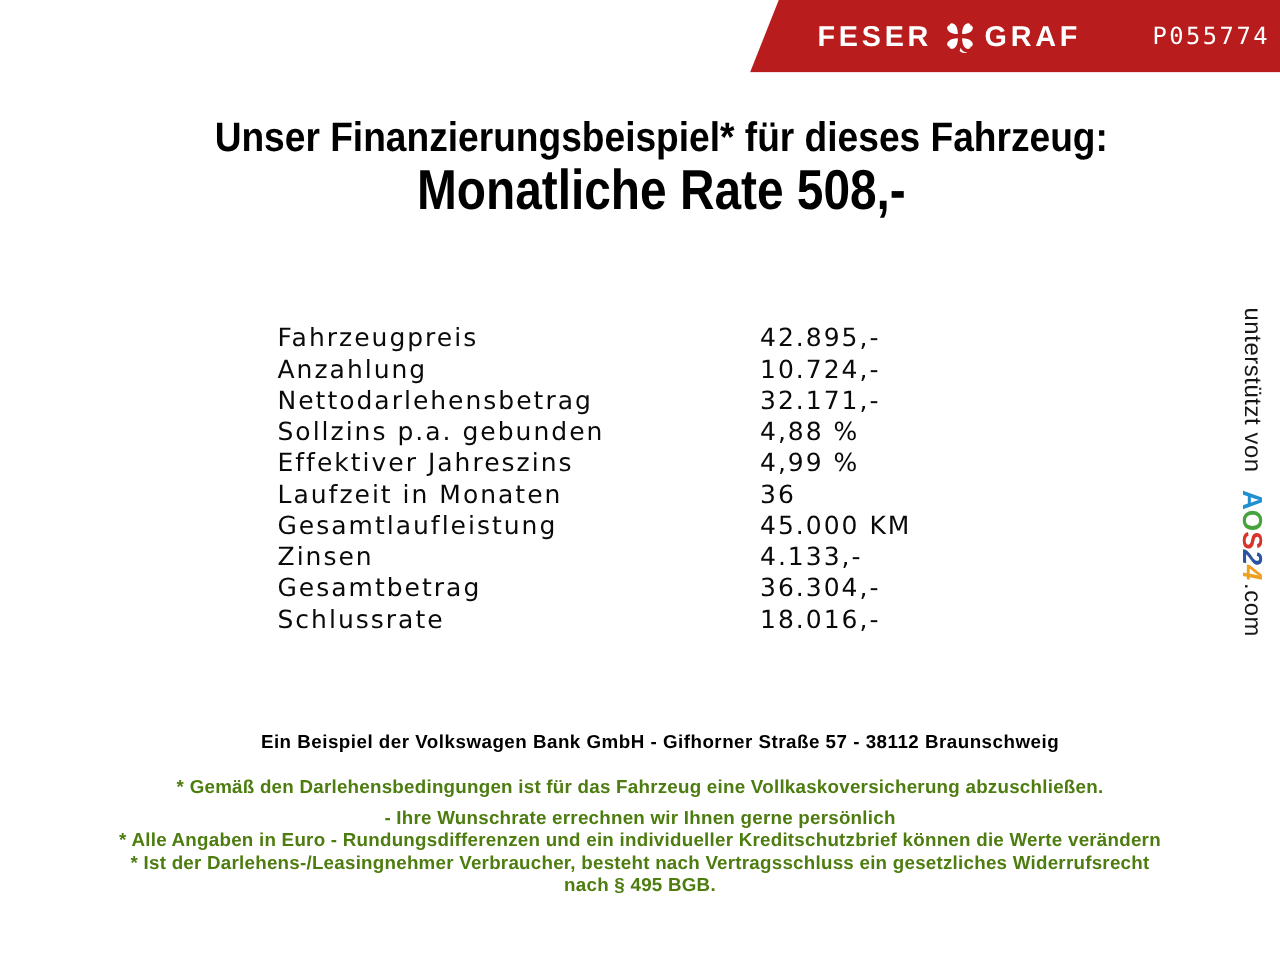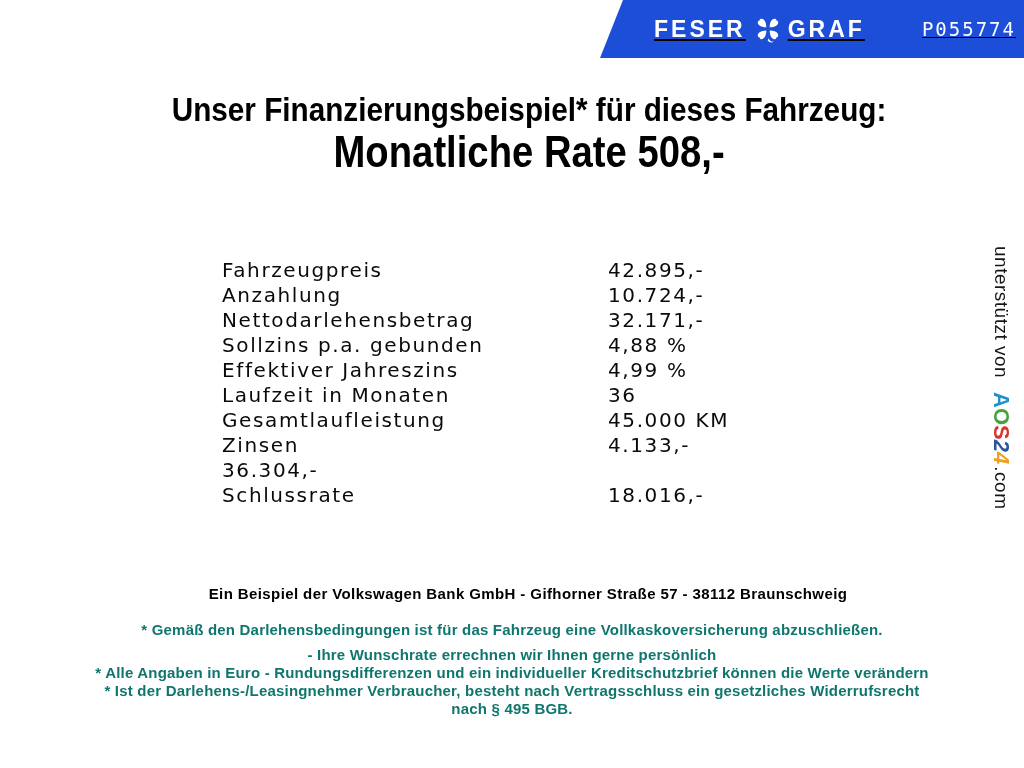--- a/index.html
+++ b/index.html
@@ -92,21 +92,21 @@
   }
   .disclaimers {
     position: absolute;
     top: 621px; left: 0;
     width: 1024px;
     text-align: center;
     font-size: 15px;
     font-weight: 700;
     letter-spacing: 0.2px;
     line-height: 18px;
-    color: #0f766e;
+    color: #4d7c0f;
   }
   .disclaimers .dline:first-child { margin-bottom: 7px; }
 
   
   .credit {
     position: absolute;
     top: 246px; right: 10px;
     height: 290px;
     writing-mode: vertical-rl;
     text-orientation: mixed;
@@ -121,21 +121,21 @@
     font-weight: 700;
     font-size: 22px;
     letter-spacing: 0;
   }
   .credit .aos-word .lt4, .credit .aos-word .lt5 { font-style: italic; }
   .credit .suffix { font-size: 19px; }
 </style>
 </head>
 <body>
 
-<header class="band" style="background: #1d4ed8; text-decoration: underline;">
+<header class="band" style="background: #b91c1c;">
   <div class="brand">
     <span>FESER</span>
     <svg class="clover" width="26" height="28" viewBox="-12 -12 24 26" aria-hidden="true">
       <defs>
         <path id="leaf" d="M0 4 C-4.6 -0.6 -3.8 -4.6 -1.6 -5.3 C-0.4 -5.8 0 -4.9 0 -4.3 C0 -4.9 0.4 -5.8 1.6 -5.3 C3.8 -4.6 4.6 -0.6 0 4 Z"></path>
       </defs>
       <g fill="#ffffff">
         <use href="#leaf" transform="rotate(45) translate(0,-6.2)"></use>
         <use href="#leaf" transform="rotate(135) translate(0,-6.2)"></use>
         <use href="#leaf" transform="rotate(225) translate(0,-6.2)"></use>
@@ -180,20 +180,21 @@
     </div>
   <div class="row">
       <span class="lbl">Gesamtlaufleistung</span>
       <span class="val">45.000 KM</span>
     </div>
   <div class="row">
       <span class="lbl">Zinsen</span>
       <span class="val">4.133,-</span>
     </div>
   <div class="row">
+      <span class="lbl">Gesamtbetrag</span>
       <span class="val">36.304,-</span>
     </div>
   <div class="row">
       <span class="lbl">Schlussrate</span>
       <span class="val">18.016,-</span>
     </div>
 </section>
 
 <div class="bank-line">Ein Beispiel der Volkswagen Bank GmbH - Gifhorner Straße 57 - 38112 Braunschweig</div>
 

